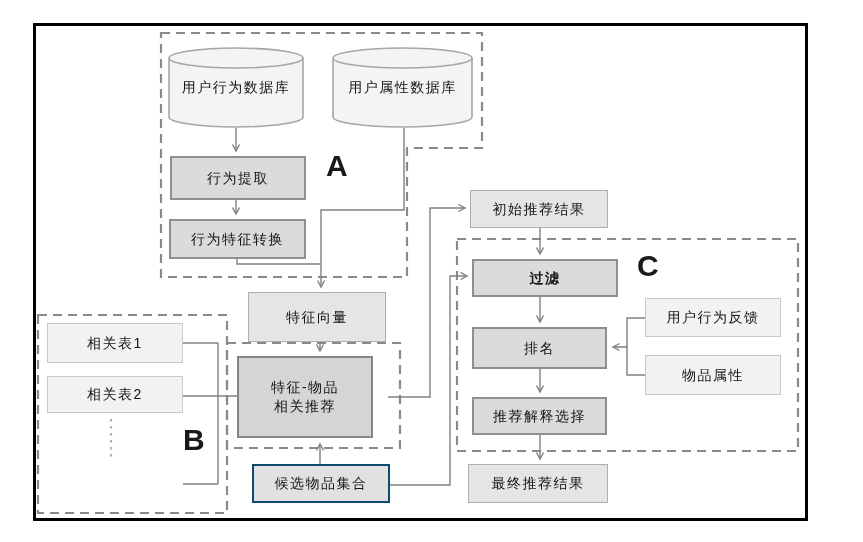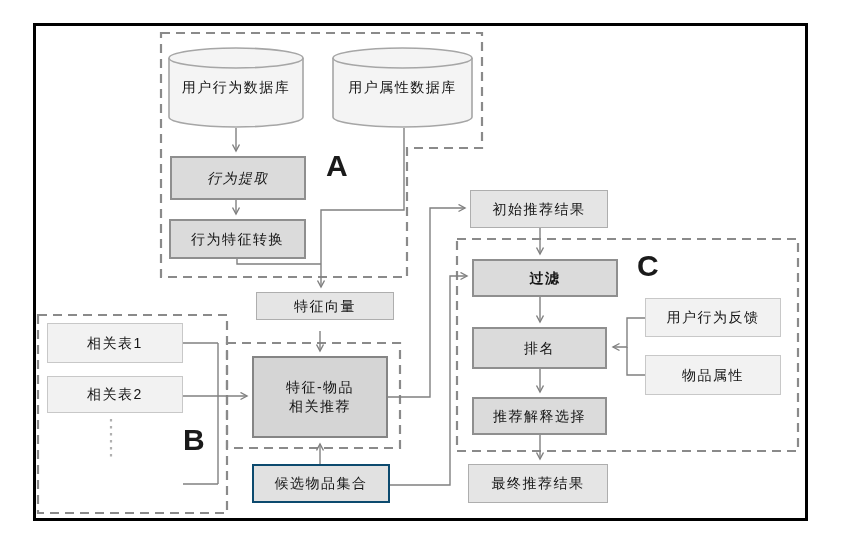--- a/index.html
+++ b/index.html
@@ -83,32 +83,32 @@
     <path d="M111,419 V457" stroke="#b0b0b0" stroke-width="2.2" stroke-dasharray="2.5 4.5" fill="none"></path>
   </svg>
 
   <div class="cyl-label" style="left:169px;top:62px;width:134px;height:52px;">用户行为数据库</div>
   <div class="cyl-label" style="left:333px;top:62px;width:139px;height:52px;">用户属性数据库</div>
 
   <div class="group-label" style="left:326px;top:149px;">A</div>
   <div class="group-label" style="left:183px;top:423px;">B</div>
   <div class="group-label" style="left:637px;top:249px;">C</div>
 
-  <div class="node dark" style="left:170px;top:156px;width:136px;height:44px;font-style:italic;">行为提取</div>
+  <div class="node dark" style="left:170px;top:156px;width:136px;height:44px;">行为提取</div>
 
   <div class="node dark" style="left:169px;top:219px;width:137px;height:40px;">行为特征转换</div>
 
-  <div class="node mid" style="left:256px;top:292px;width:138px;height:28px;">特征向量</div>
+  <div class="node mid" style="left:248px;top:292px;width:138px;height:50px;">特征向量</div>
 
   <div class="node light" style="left:47px;top:323px;width:136px;height:40px;">相关表1</div>
 
   <div class="node light" style="left:47px;top:376px;width:136px;height:37px;">相关表2</div>
 
 
-  <div class="node darker" style="left:252px;top:356px;width:136px;height:82px;text-align:right;">
+  <div class="node darker" style="left:237px;top:356px;width:136px;height:82px;text-align:right;">
     <span>特征-物品</span>
     <span>相关推荐</span>
   </div>
 
   <div class="node mid2" style="left:252px;top:464px;width:138px;height:39px;">候选物品集合</div>
 
   <div class="node mid" style="left:470px;top:190px;width:138px;height:38px;">初始推荐结果</div>
 
   <div class="node dark" style="left:472px;top:259px;width:146px;height:38px;font-weight:bold;">过滤</div>
 

